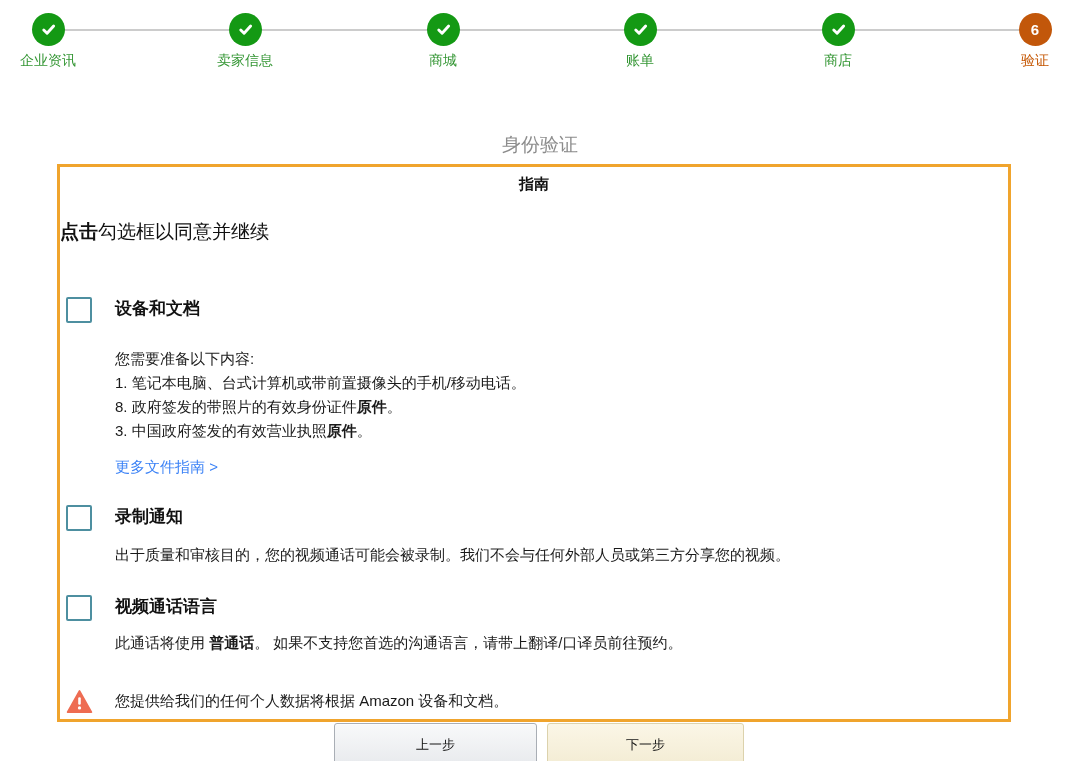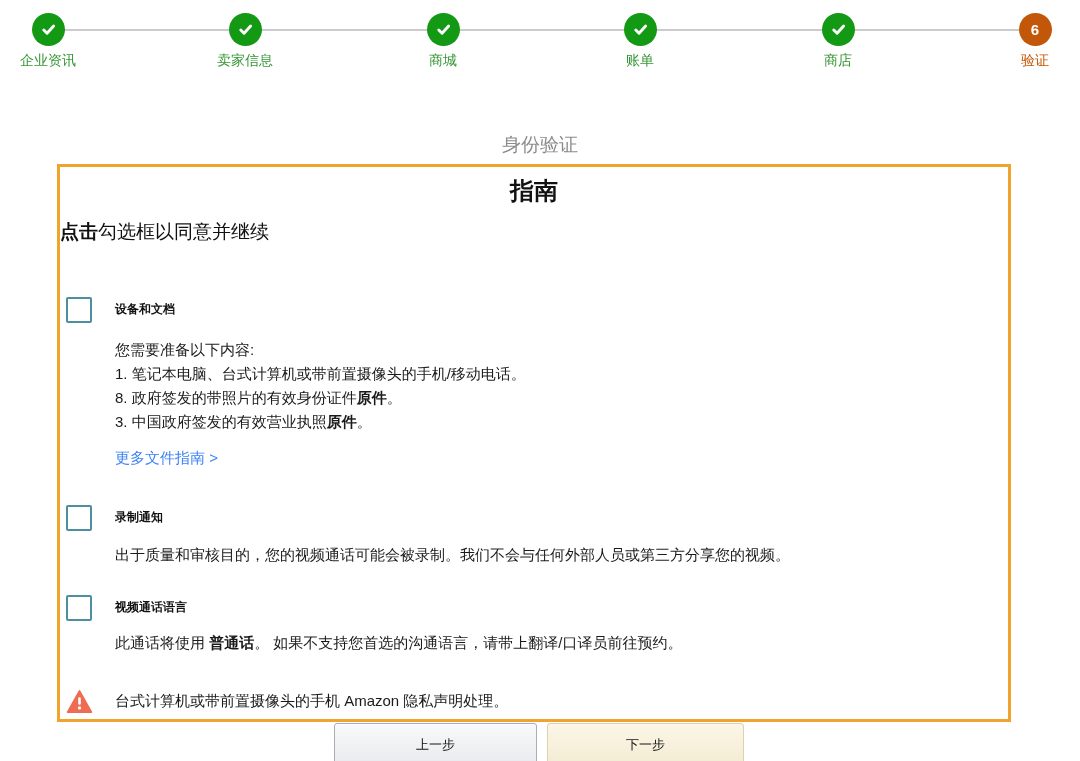--- a/index.html
+++ b/index.html
@@ -43,42 +43,42 @@
   }
 
   
   .guide-box {
     position: absolute; left: 57px; top: 164px;
     width: 954px; height: 558px;
     border: 3px solid #f0a42d; background: #ffffff;
   }
   .guide-title {
     position: absolute; top: 8px; left: 0; width: 100%;
-    text-align: center; font-size: 24px; font-weight: bold; color: #111111;
+    text-align: center; font-size: 15px; font-weight: bold; color: #111111;
   }
   .instruction {
     position: absolute; top: 52px; left: 0; width: 100%;
     font-size: 19px; color: #111111;
   }
   .instruction .b { font-weight: bold; }
 
   .section { position: absolute; left: 6px; right: 8px; display: flex; gap: 23px; align-items: flex-start; }
   .section-1 { top: 130px; }
   .section-2 { top: 338px; }
   .section-3 { top: 428px; }
 
   .checkbox {
     flex: 0 0 auto;
     width: 26px; height: 26px;
     border: 2px solid #4d8fa0; border-radius: 2px;
     background: #ffffff; cursor: pointer; display: inline-block;
   }
   .section-body { flex: 1 1 auto; }
-  .section-heading { font-size: 12px; font-weight: bold; line-height: 24px; color: #111111; }
-  .section-text { margin-top: 17px; font-size: 15px; line-height: 24px; color: #1a1a1a; }
+  .section-heading { font-size: 17px; font-weight: bold; line-height: 24px; color: #111111; }
+  .section-text { margin-top: 26px; font-size: 15px; line-height: 24px; color: #1a1a1a; }
   .section-text .b { font-weight: bold; }
   .doc-link {
     display: inline-block; margin-top: 15px;
     font-size: 15px; color: #3b82f6; text-decoration: none; cursor: pointer;
   }
 
   
   .warning {
     position: absolute; left: 6px; right: 8px; top: 521px;
     display: flex; gap: 22px; align-items: center;
@@ -209,20 +209,20 @@
     </div>
 
     <div class="warning">
       <span class="warning-icon">
         <svg viewBox="0 0 24 24">
           <path d="M12 2.6 L22.6 21.4 H1.4 Z" fill="#ee6c52" stroke="#ee6c52" stroke-width="1.5" stroke-linejoin="round"></path>
           <rect x="10.85" y="8.2" width="2.3" height="6.6" rx="1.1" fill="#ffffff"></rect>
           <circle cx="12" cy="17.7" r="1.45" fill="#ffffff"></circle>
         </svg>
       </span>
-      <span class="warning-text">台式计算机或带前置摄像头的手机 Amazon 隐私声明处理。</span>
+      <span class="warning-text">您提供给我们的任何个人数据将根据 Amazon 设备和文档。</span>
     </div>
   </div>
 
   <button class="btn btn-back">上一步</button>
   <button class="btn btn-next">下一步</button>
 
 </div>
 
 </body></html>

